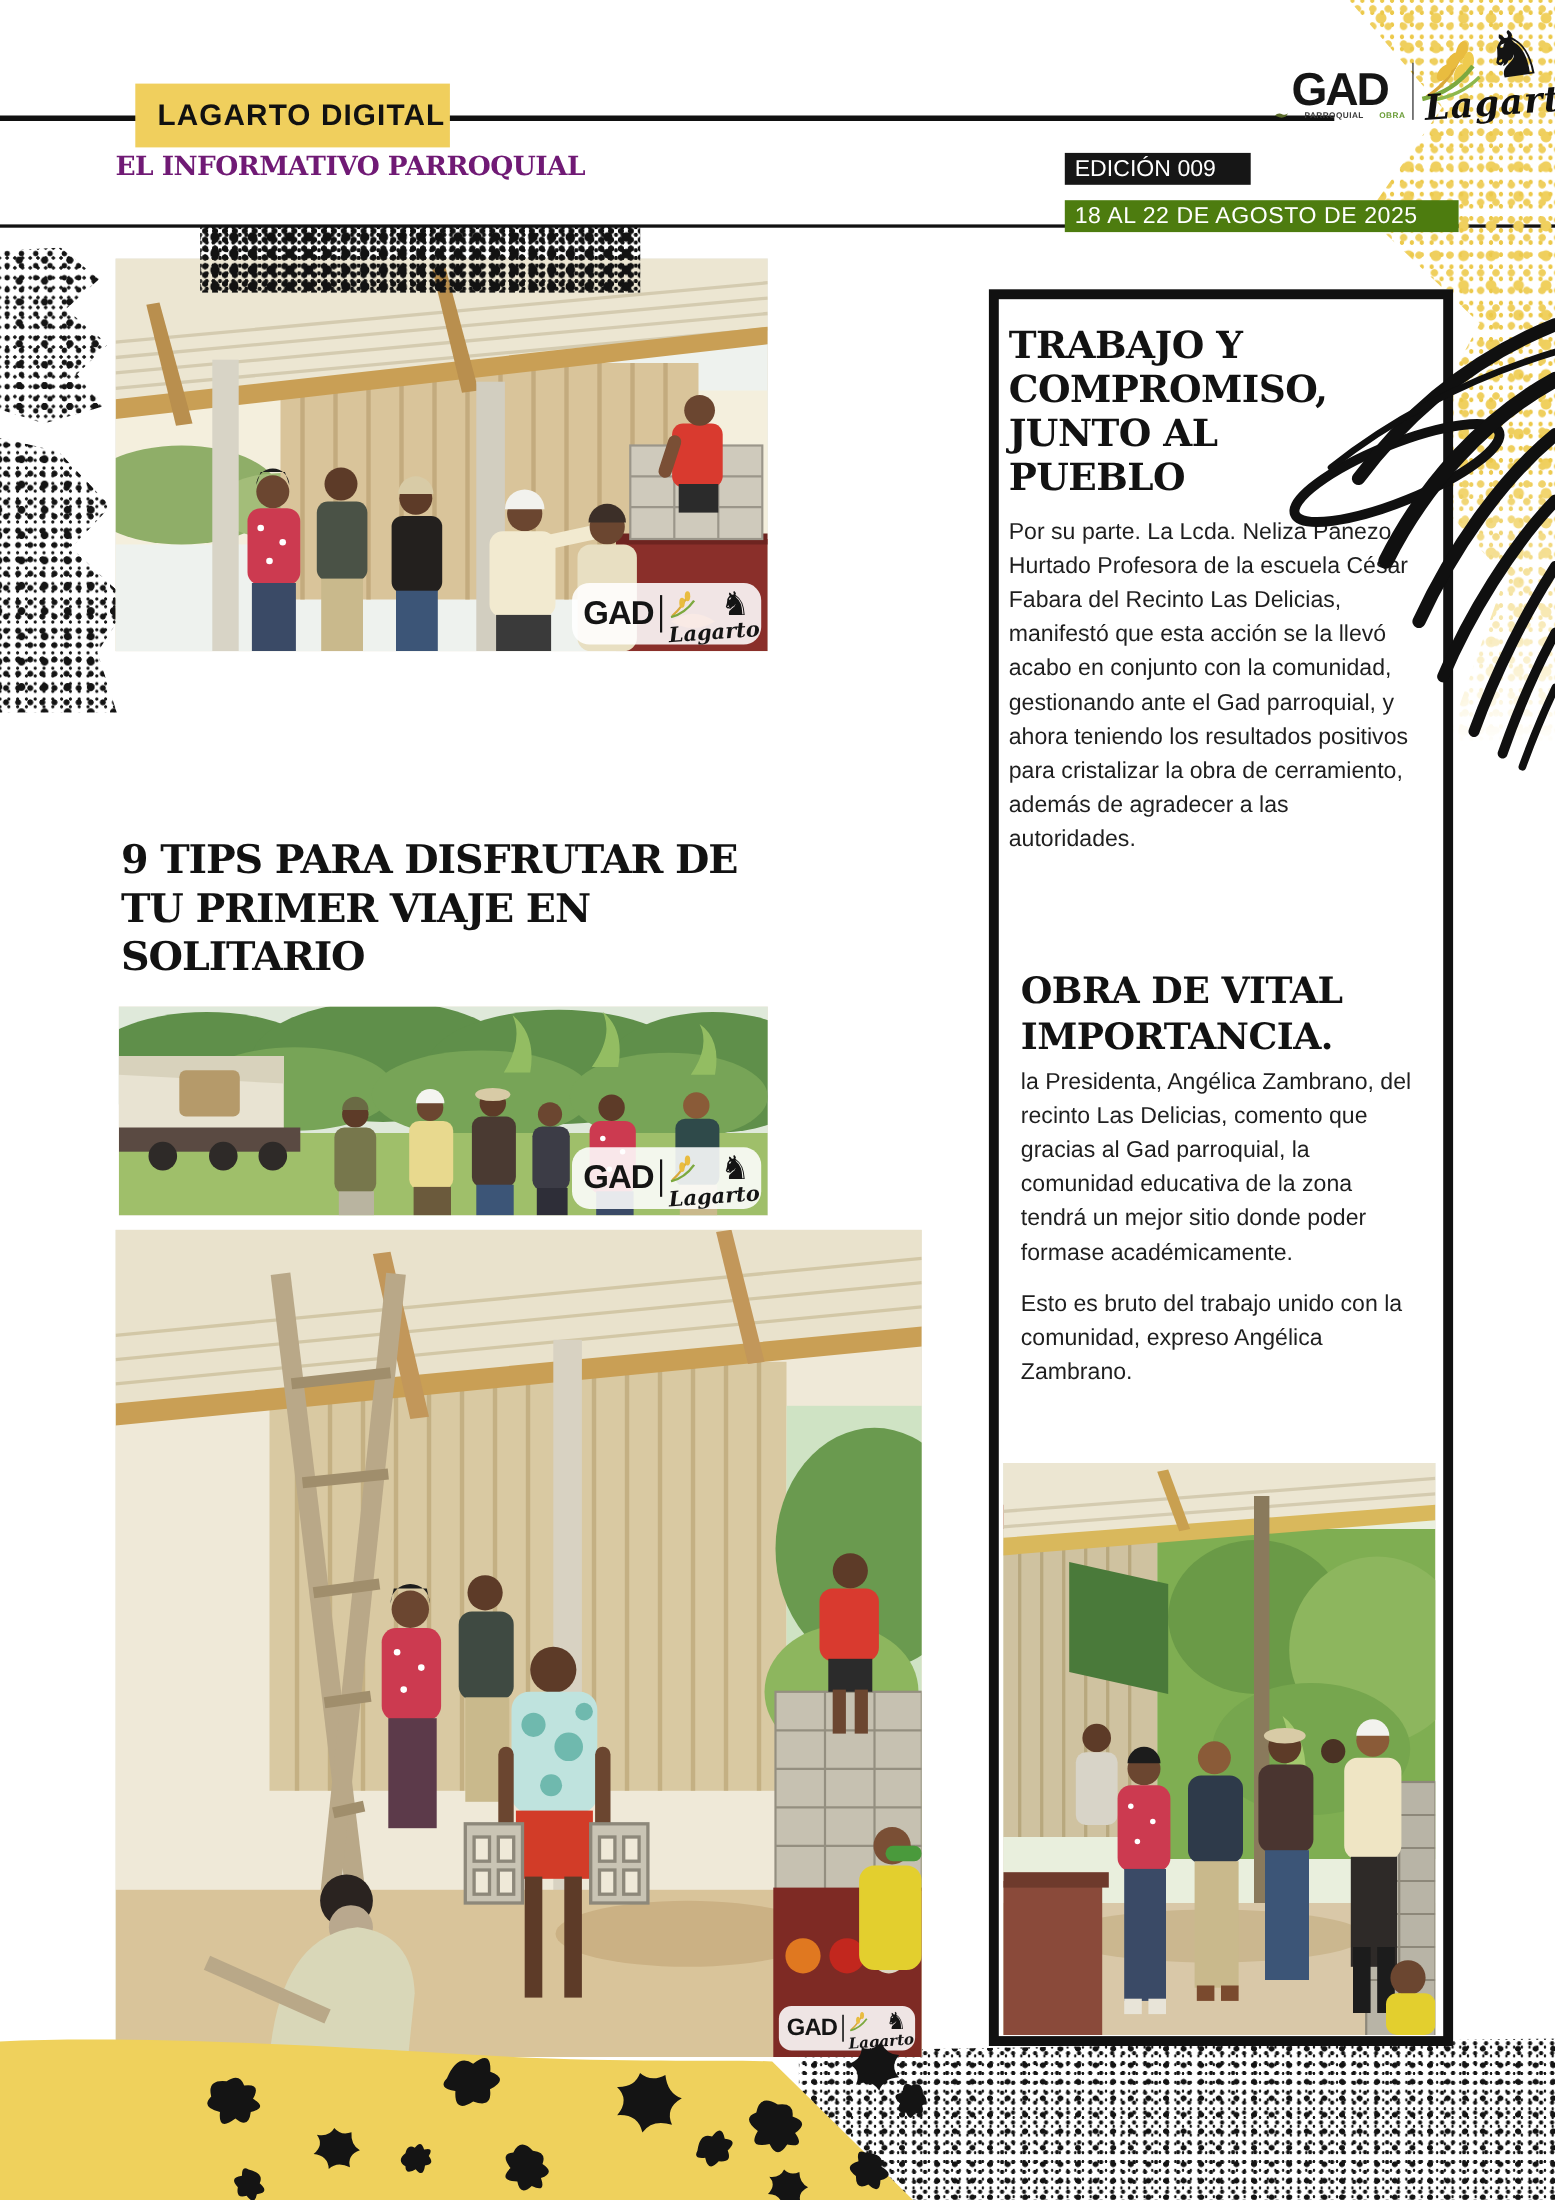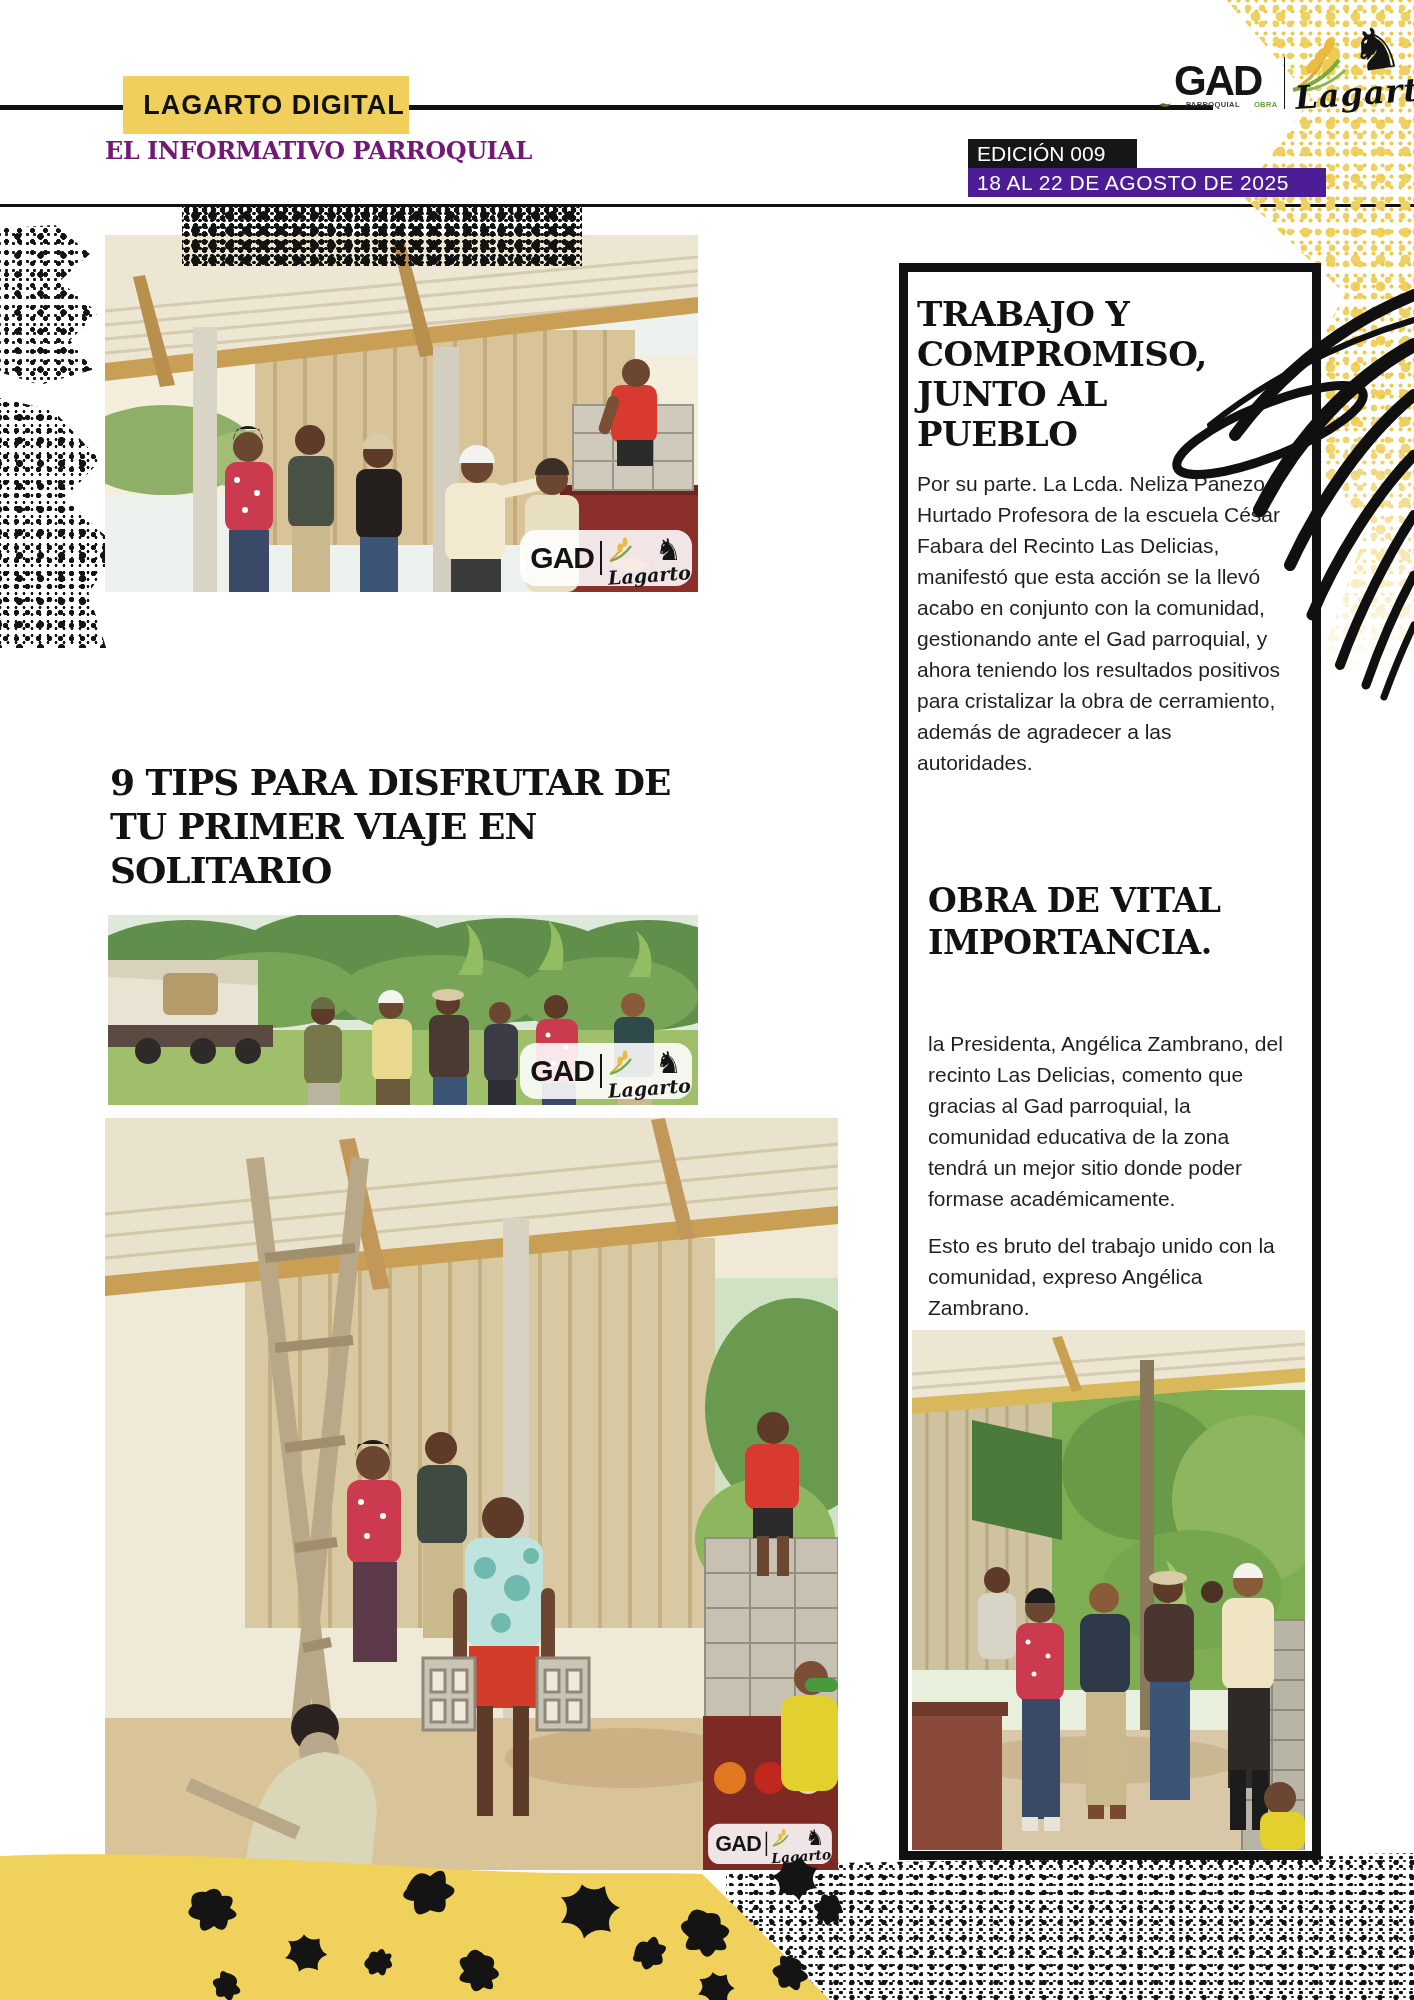--- a/index.html
+++ b/index.html
@@ -8,21 +8,21 @@
   
   .rule-a{position:absolute;left:0;top:105px;width:1213px;height:5px;background:#111;}
   .rule-b{position:absolute;left:0;top:204px;width:1414px;height:3px;background:#111;}
   .kicker{position:absolute;left:123px;top:76px;width:270px;height:58px;background:#F0CF5D;
           display:flex;align-items:center;justify-content:center;font-size:27px;font-weight:600;
           letter-spacing:1px;color:#111;z-index:4;padding-left:16px;}
   .paper-title{position:absolute;left:105px;top:136px;font-family:"DejaVu Serif",serif;
           font-weight:bold;font-size:24px;color:#701a75;letter-spacing:-0.5px;z-index:4;}
   .edition{position:absolute;left:968px;top:139px;z-index:4;color:#fff;font-size:21px;}
   .edition .ed1{width:160px;height:29px;background:#161616;display:flex;align-items:center;padding-left:9px;}
-  .edition .ed2{width:349px;height:29px;background:#4c1d95;display:flex;align-items:center;padding-left:9px;letter-spacing:0.5px;}
+  .edition .ed2{width:349px;height:29px;background:#4d7c0f;display:flex;align-items:center;padding-left:9px;letter-spacing:0.5px;margin-top:14px;}
   
   .brand{position:absolute;left:1158px;top:22px;width:252px;height:108px;display:flex;align-items:center;z-index:4;}
   .brand-gad{display:flex;flex-direction:column;align-items:center;margin-top:18px;}
   .brand-acronym{font-size:42px;font-weight:800;letter-spacing:-2px;color:#151515;line-height:38px;}
   .brand-sub{font-size:7.5px;font-weight:bold;color:#3a3a3a;letter-spacing:0.4px;display:flex;align-items:center;gap:14px;}
   .brand-sub .rural{color:#6a9c36;}
   .brand-bar{width:2px;height:52px;background:#151515;margin:14px 4px 0 6px;}
   .brand-right{position:relative;width:150px;height:100px;}
   .brand-horse{position:absolute;right:8px;top:-6px;font-size:58px;line-height:58px;color:#141414;
                font-family:"DejaVu Sans",sans-serif;transform:rotate(-8deg);}
@@ -76,21 +76,21 @@
   .headline-left{position:absolute;left:110px;top:760px;width:625px;font-family:"DejaVu Serif",serif;
      font-weight:bold;font-size:36px;line-height:44px;color:#121212;letter-spacing:-1px;z-index:2;}
   
   .article-box{position:absolute;left:899px;top:263px;width:422px;height:1597px;background:#fff;
      border:9px solid #111;box-sizing:border-box;z-index:5;}
   .art-title-1{position:absolute;left:9px;top:22px;width:270px;font-family:"DejaVu Serif",serif;
      font-weight:bold;font-size:34px;line-height:40px;color:#121212;letter-spacing:-0.5px;}
   .art-body-1{position:absolute;left:9px;top:196px;width:368px;font-size:21px;line-height:31px;color:#1f1f1f;}
   .art-title-2{position:absolute;left:20px;top:608px;width:300px;font-family:"DejaVu Serif",serif;
      font-weight:bold;font-size:33px;line-height:42px;color:#121212;letter-spacing:-0.5px;}
-  .art-body-2{position:absolute;left:20px;top:756px;width:362px;font-size:21px;line-height:31px;color:#1f1f1f;}
+  .art-body-2{position:absolute;left:20px;top:696px;width:362px;font-size:21px;line-height:31px;color:#1f1f1f;}
   .art-body-2 .p2{margin-top:16px;}
   
   .wm{position:absolute;right:6px;bottom:6px;background:rgba(255,255,255,0.88);border-radius:16px;
       display:flex;align-items:center;padding:6px 10px;gap:6px;z-index:3;}
   .wm-gad{font-size:30px;font-weight:800;letter-spacing:-1px;color:#141414;line-height:30px;}
   .wm-bar{width:2px;height:34px;background:#141414;}
   .wm-art{position:relative;width:74px;height:44px;}
   .wm-horse{position:absolute;right:0;top:-4px;font-size:30px;color:#141414;font-family:"DejaVu Sans",sans-serif;}
   .wm-script{position:absolute;left:0;bottom:-6px;font-family:"DejaVu Serif",serif;font-style:italic;
       font-weight:bold;font-size:19px;color:#141414;transform:rotate(-4deg);}

